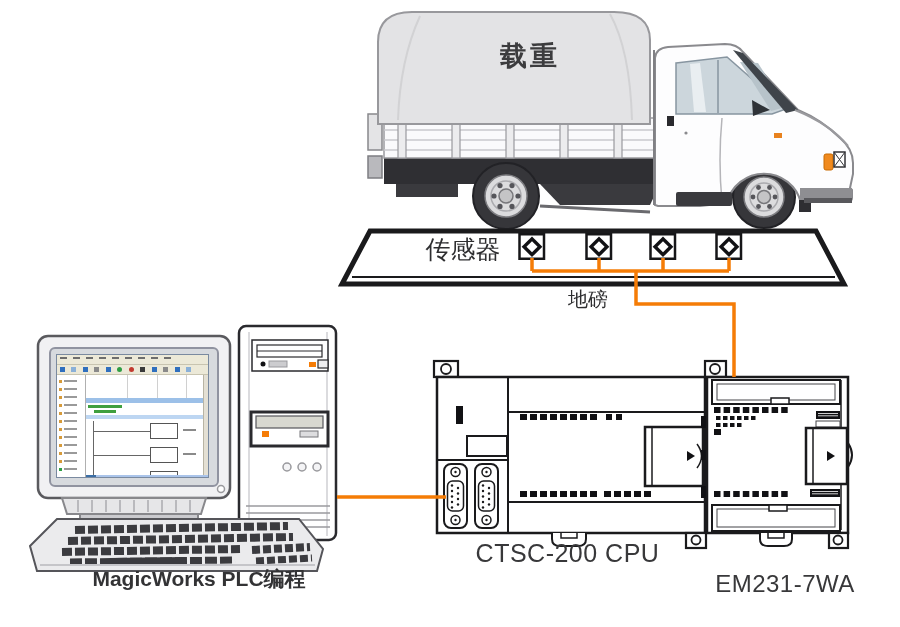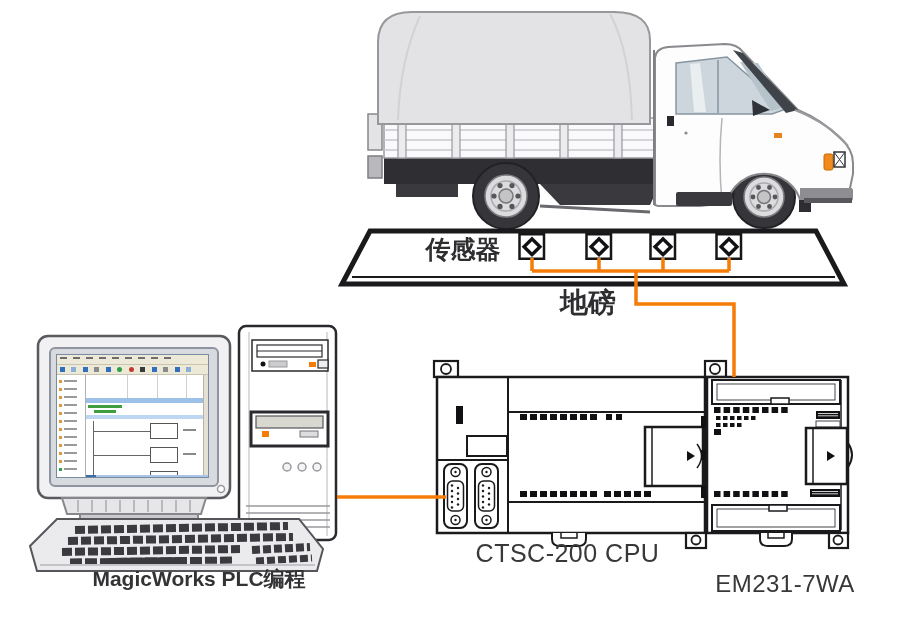--- a/index.html
+++ b/index.html
@@ -1,22 +1,22 @@
 <!DOCTYPE html>
 <html><head>
 <meta charset="utf-8">
 <style>
   html,body{margin:0;padding:0;background:#ffffff;}
   .canvas{position:relative;width:900px;height:627px;background:#ffffff;overflow:hidden;
           font-family:"Liberation Sans",sans-serif;}
   .canvas svg{position:absolute;left:0;top:0;}
   .lbl{position:absolute;color:#38383a;text-align:center;white-space:nowrap;line-height:1.1;}
   #load-label{left:470px;top:42px;width:120px;font-size:27px;font-weight:700;letter-spacing:3px;color:#3c3c3e;}
-  #sensors-label{left:408px;top:236px;width:110px;font-size:25px;font-weight:700;color:#2e2e30;}
-  #scale-label{left:548px;top:288px;width:80px;font-size:28px;font-weight:700;color:#2e2e30;}
+  #sensors-label{left:408px;top:236px;width:110px;font-size:25px;font-weight:400;color:#2e2e30;}
+  #scale-label{left:548px;top:288px;width:80px;font-size:20px;font-weight:400;color:#2e2e30;}
   #pc-caption{left:58px;top:567px;width:282px;font-size:21px;font-weight:700;color:#333335;}
   #cpu-label{left:455px;top:540px;width:225px;font-size:25px;font-weight:400;letter-spacing:.5px;}
   #em-label{left:695px;top:558px;width:180px;font-size:24px;font-weight:400;letter-spacing:.5px;margin-top:13px;}
 
   
   .screen{position:absolute;left:56px;top:354px;width:153px;height:124px;background:#ece9d8;
           border:1px solid #7a8aa0;box-sizing:border-box;overflow:hidden;}
   .mb{height:7px;border-bottom:1px solid #c8c4b0;}
   .mb-i{height:2px;margin:2px 3px 0 3px;width:74%;
         background:repeating-linear-gradient(90deg,#6d6d6d 0 7px,transparent 7px 13px);}
@@ -423,18 +423,19 @@
         <div class="blk" style="top:96px"></div>
         <div class="tag" style="top:54px"></div>
           <div class="tag" style="top:78px"></div>
           <div class="tag" style="top:102px"></div>
         <div class="scroll"></div>
         <div class="status"></div>
       </div>
     </div>
   </div>
 
+  <div class="lbl" id="load-label">载重</div>
   <div class="lbl" id="sensors-label">传感器</div>
   <div class="lbl" id="scale-label">地磅</div>
   <div class="lbl" id="pc-caption">MagicWorks PLC编程</div>
   <div class="lbl" id="cpu-label">CTSC-200 CPU</div>
   <div class="lbl" id="em-label">EM231-7WA</div>
 </div>
 
 </body></html>

